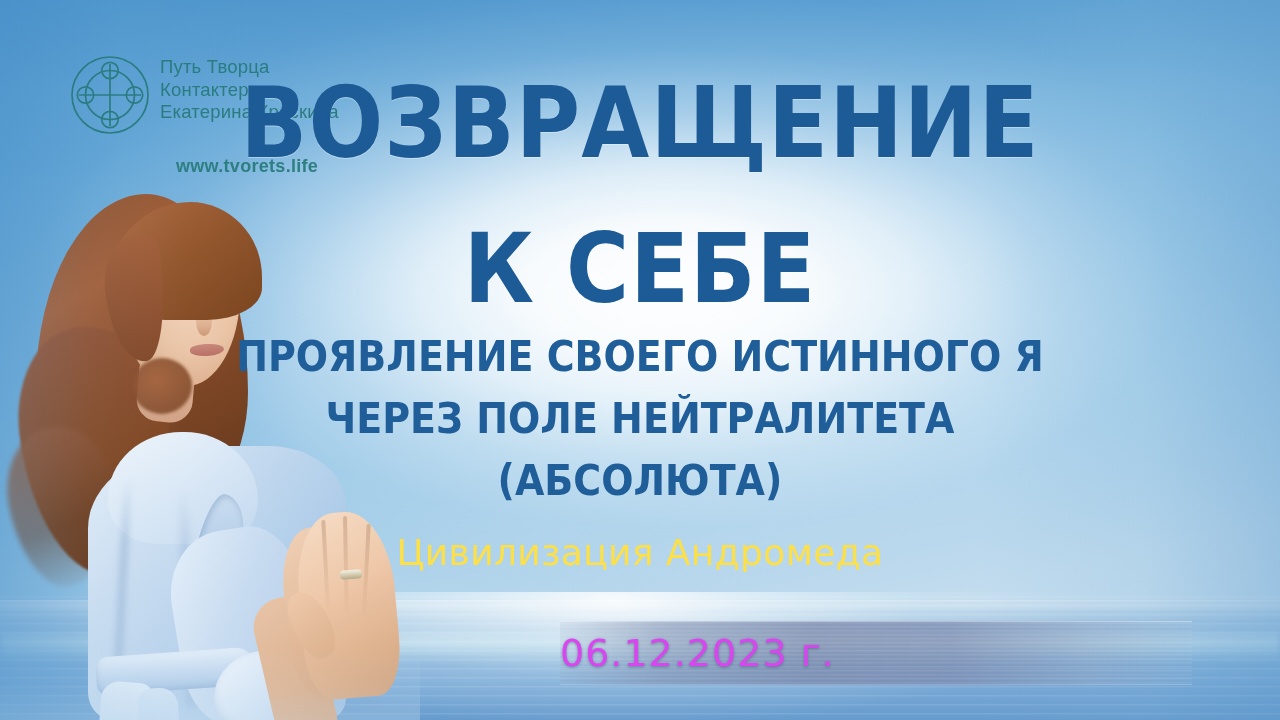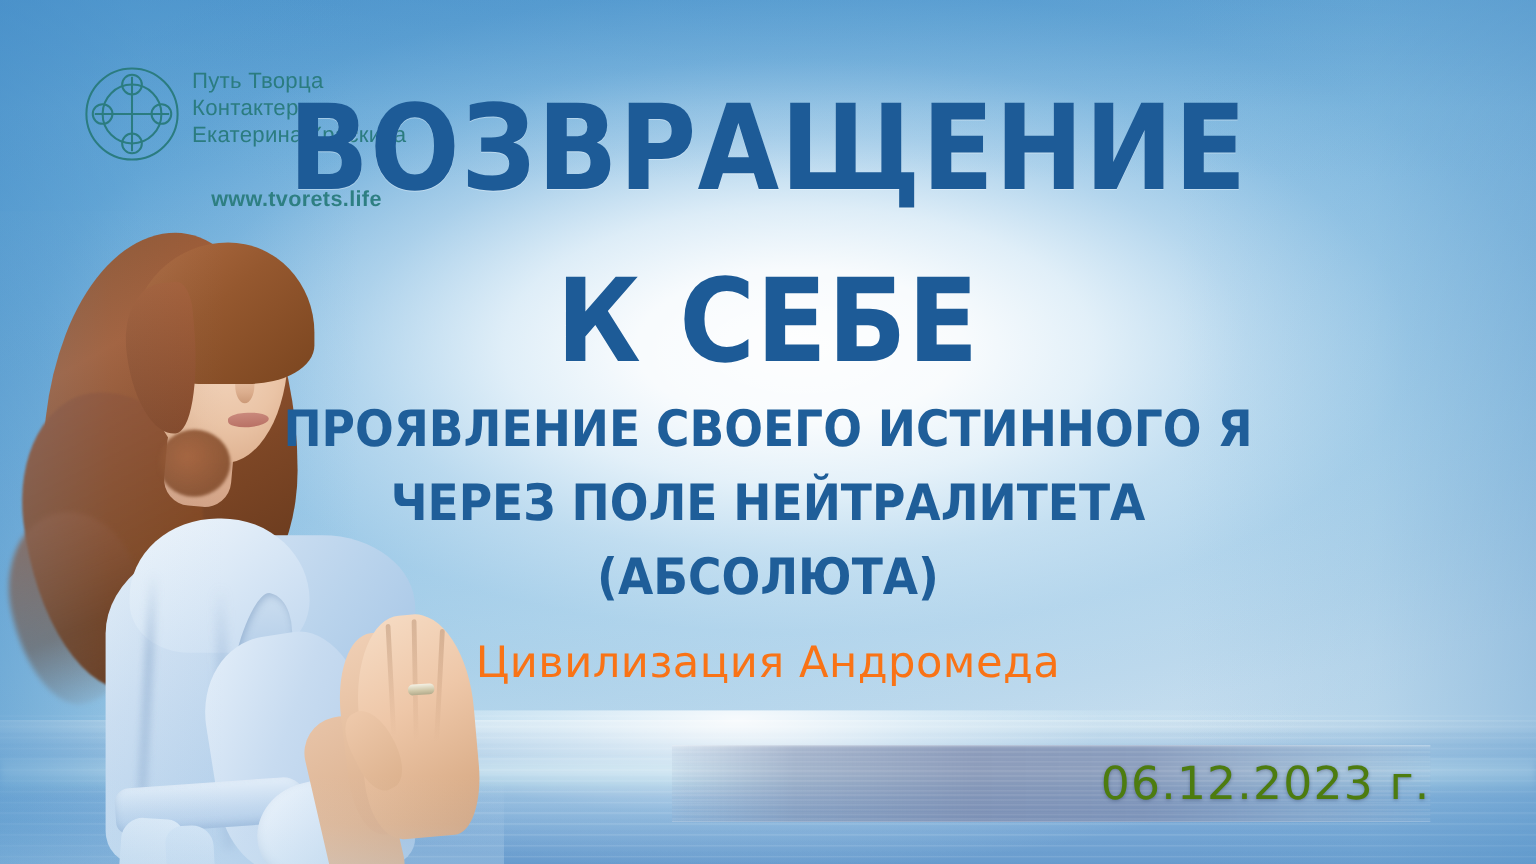--- a/index.html
+++ b/index.html
@@ -308,21 +308,21 @@
     transform:scaleY(1.10);
     transform-origin:center top;
   }
   .t-sub.l1{ top:334px; }
   .t-sub.l2{ top:396px; }
   .t-sub.l3{ top:458px; }
   .t-civ{
     position:absolute; left:0; right:0; top:532px;
     text-align:center;
     font-family:"DejaVu Sans", sans-serif;
-    color:#f97316;
+    color:#fde047;
     font-size:36px; line-height:42px;
     letter-spacing:.4px;
     white-space:nowrap;
   }
 
   
   .date-band{
     position:absolute; left:560px; top:621px; width:632px; height:64px;
     background:linear-gradient(90deg,
         rgba(124,138,172,0.10) 0%,
@@ -336,23 +336,23 @@
   }
   .date-band::after{
     content:"";
     position:absolute; inset:0;
     background:repeating-linear-gradient(180deg,
         rgba(255,255,255,0.08) 0px, rgba(255,255,255,0.08) 1px,
         rgba(255,255,255,0) 2px, rgba(255,255,255,0) 4px);
   }
   .date-text{
     position:absolute; left:560px; top:630px; width:632px;
-    text-align:right;
+    text-align:left;
     font-family:"DejaVu Sans", sans-serif;
-    color:#4d7c0f;
+    color:#d946ef;
     font-size:38px; line-height:46px;
     letter-spacing:1px;
     text-shadow:0 1px 3px rgba(40,60,95,.45);
   }
 </style>
 </head>
 <body>
 
 <div class="stage">
 

